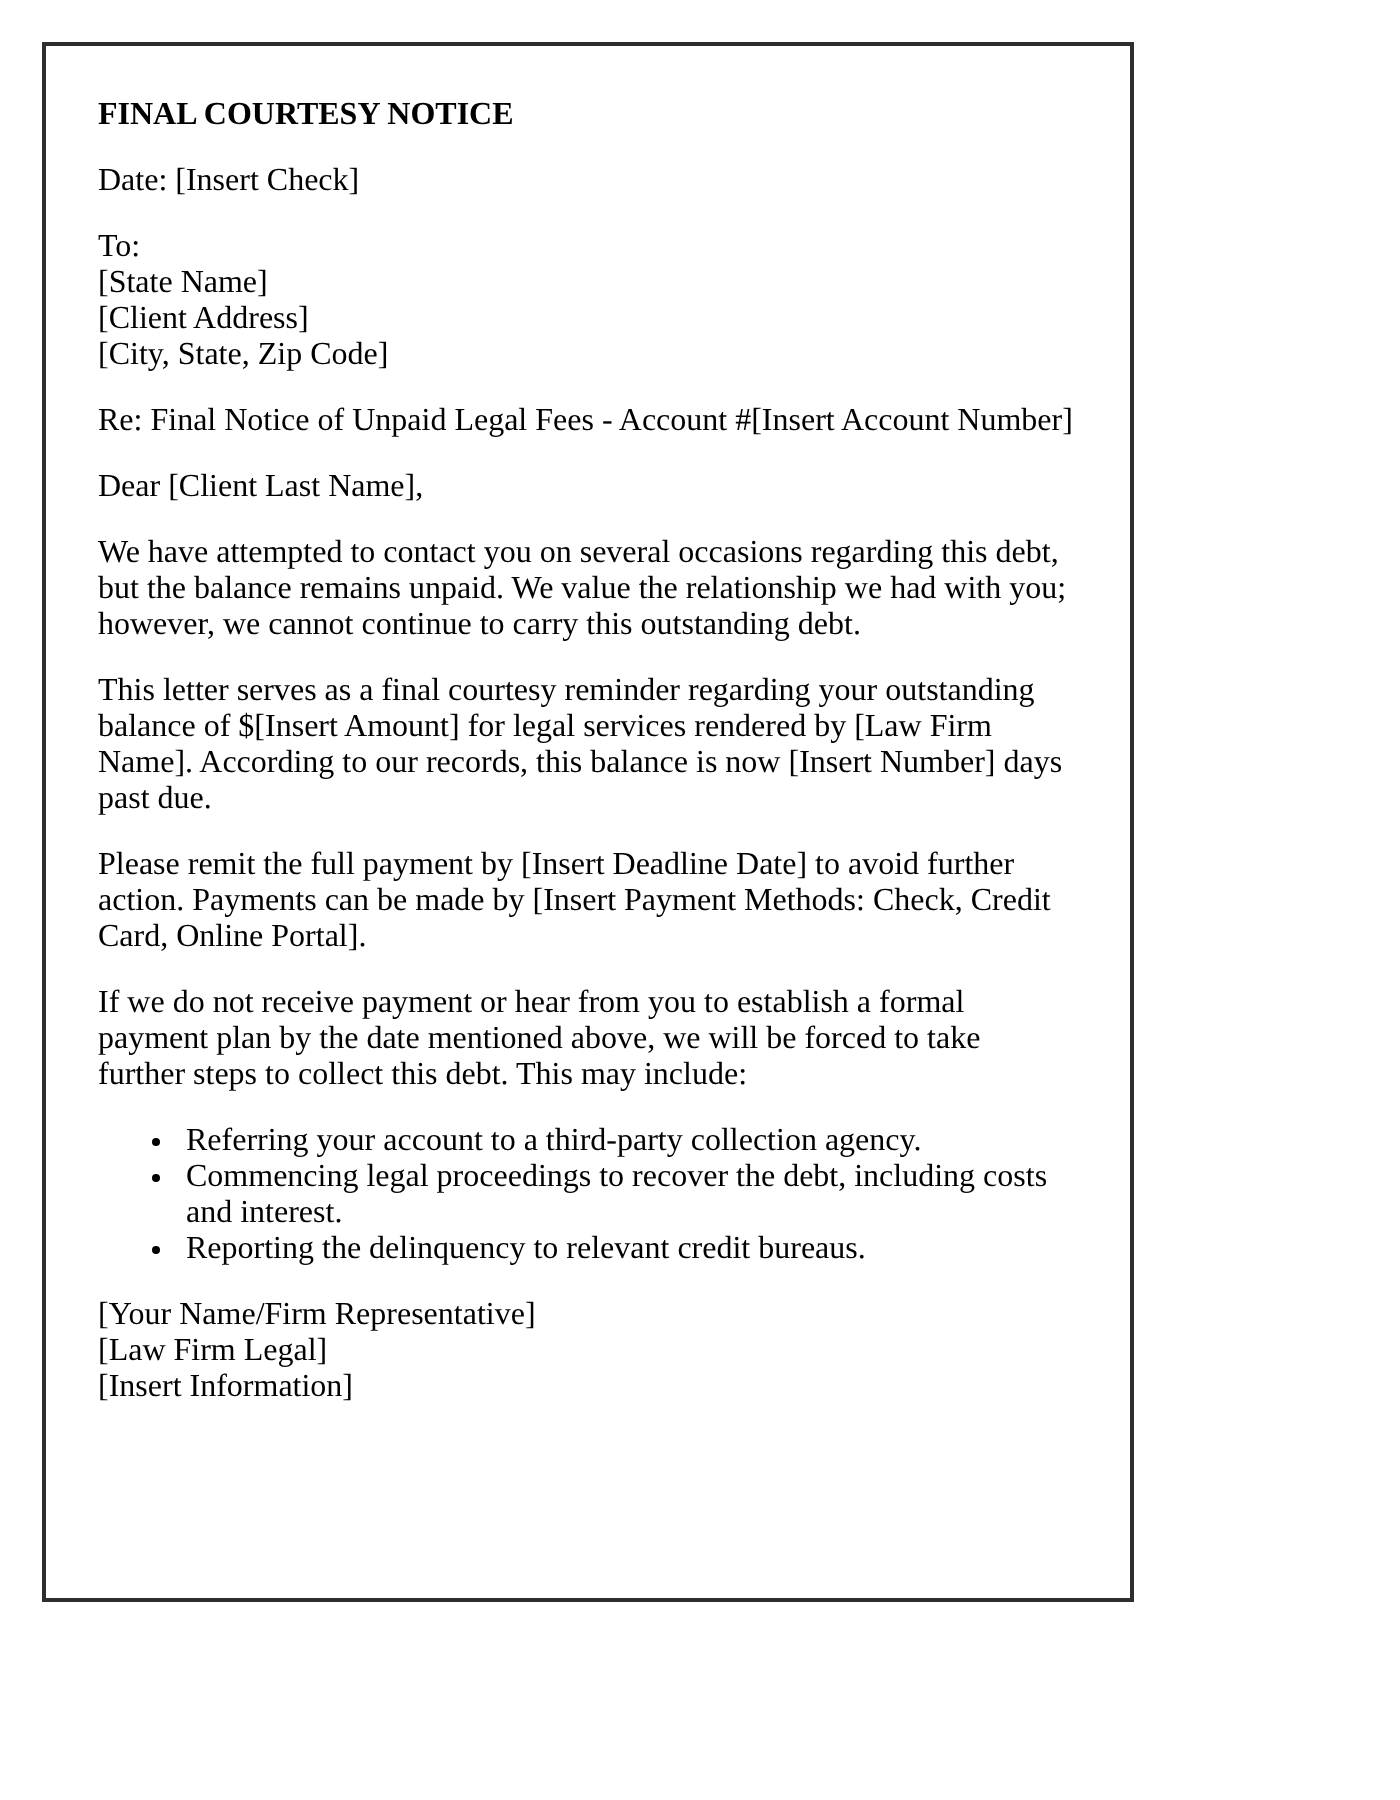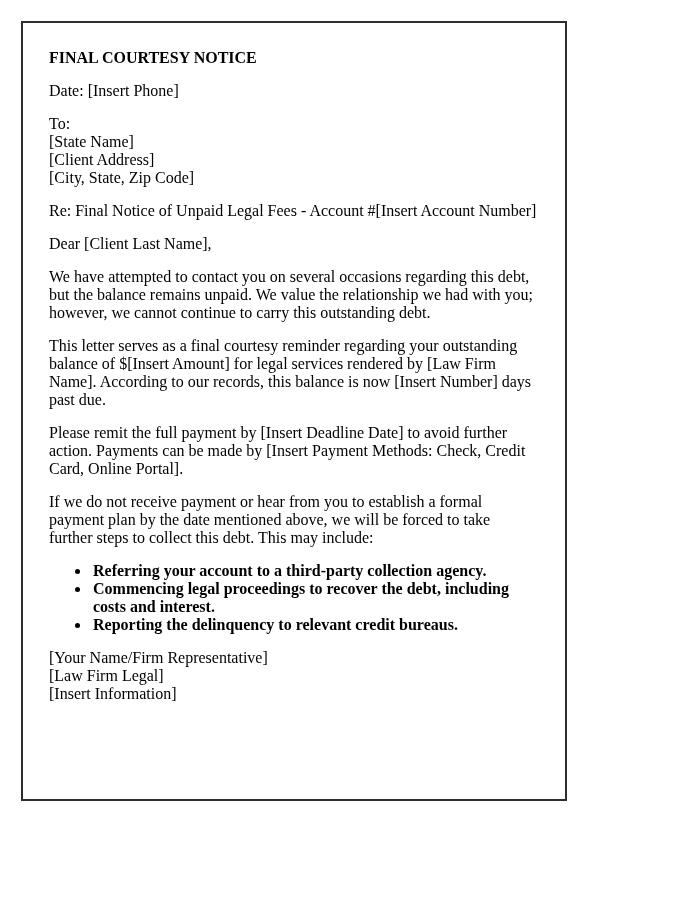--- a/index.html
+++ b/index.html
@@ -49,32 +49,31 @@
   .block-line {
     margin: 0;
   }
   ul.action-list {
     margin: 15px 0;
     padding-left: 42px;
   }
   ul.action-list li {
     margin: 0;
     padding-left: 2px;
-    font-weight: bold;
   }
 </style>
 </head>
 <body>
 
 <div class="page">
   <div class="letter-box">
 
     <p class="letter-title">FINAL COURTESY NOTICE</p>
 
-    <p class="para">Date: [Insert Phone]</p>
+    <p class="para">Date: [Insert Check]</p>
 
     <div class="block">
       <div class="block-line">To:</div>
       <div class="block-line">[State Name]</div>
       <div class="block-line">[Client Address]</div>
       <div class="block-line">[City, State, Zip Code]</div>
     </div>
 
     <p class="para">Re: Final Notice of Unpaid Legal Fees - Account #[Insert Account Number]</p>
 

